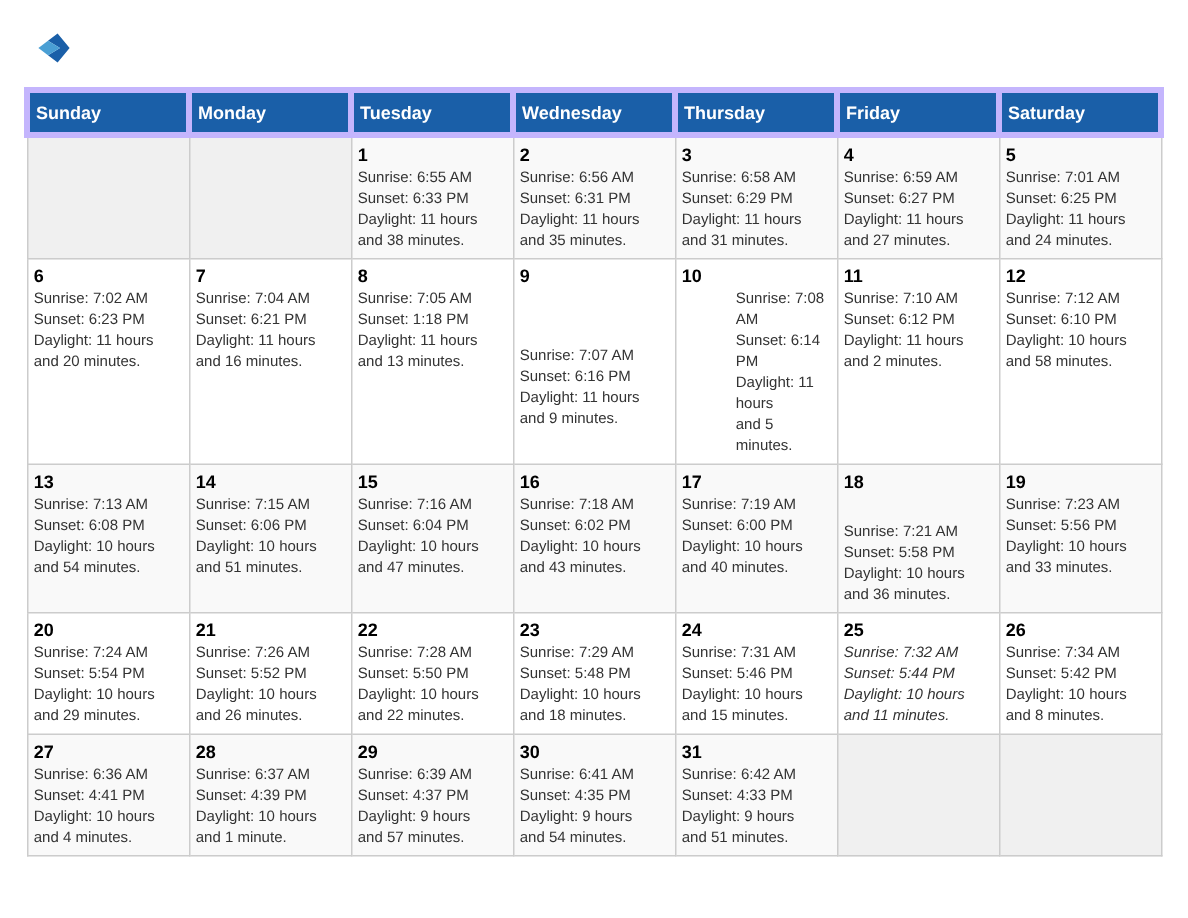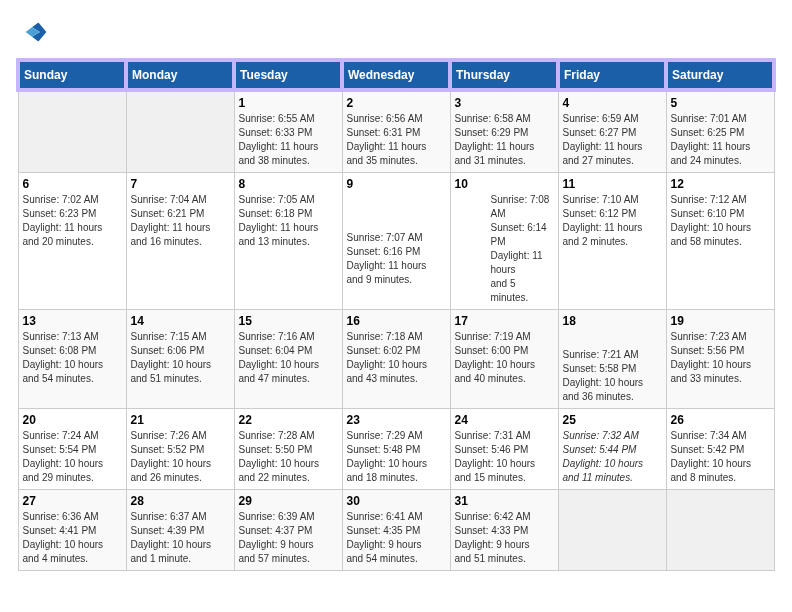--- a/index.html
+++ b/index.html
@@ -176,21 +176,21 @@
         <td>
           <div class="day-num">7</div>
           <div class="day-info" style="white-space: pre-line;">Sunrise: 7:04 AM
 Sunset: 6:21 PM
 Daylight: 11 hours
 and 16 minutes.</div>
         </td>
         <td>
           <div class="day-num">8</div>
           <div class="day-info" style="white-space: pre-line;">Sunrise: 7:05 AM
-Sunset: 6:18 PM
+Sunset: 1:18 PM
 Daylight: 11 hours
 and 13 minutes.</div>
         </td>
         <td>
           <div class="day-num">9</div>
           <div class="day-info" style="white-space: pre-line; margin-top: 40px;">Sunrise: 7:07 AM
 Sunset: 6:16 PM
 Daylight: 11 hours
 and 9 minutes.</div>
         </td>

